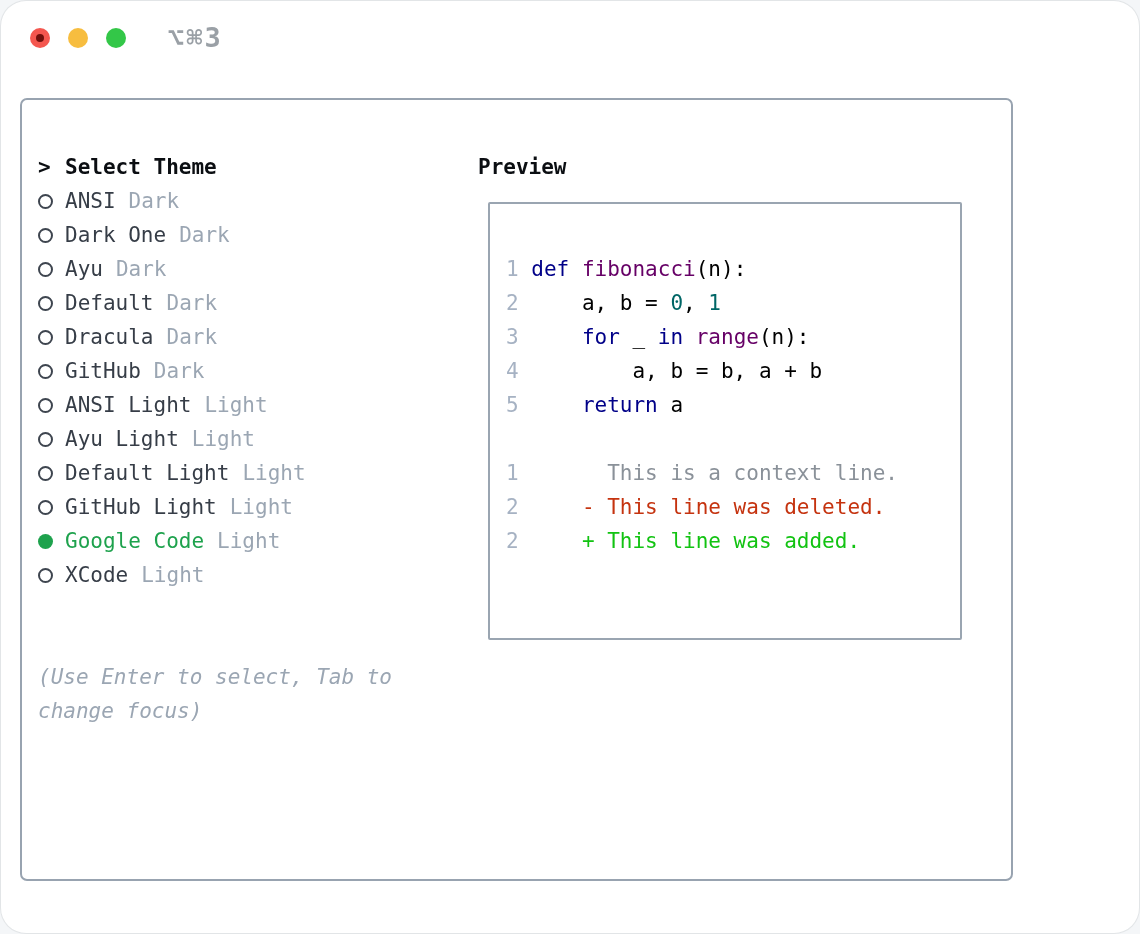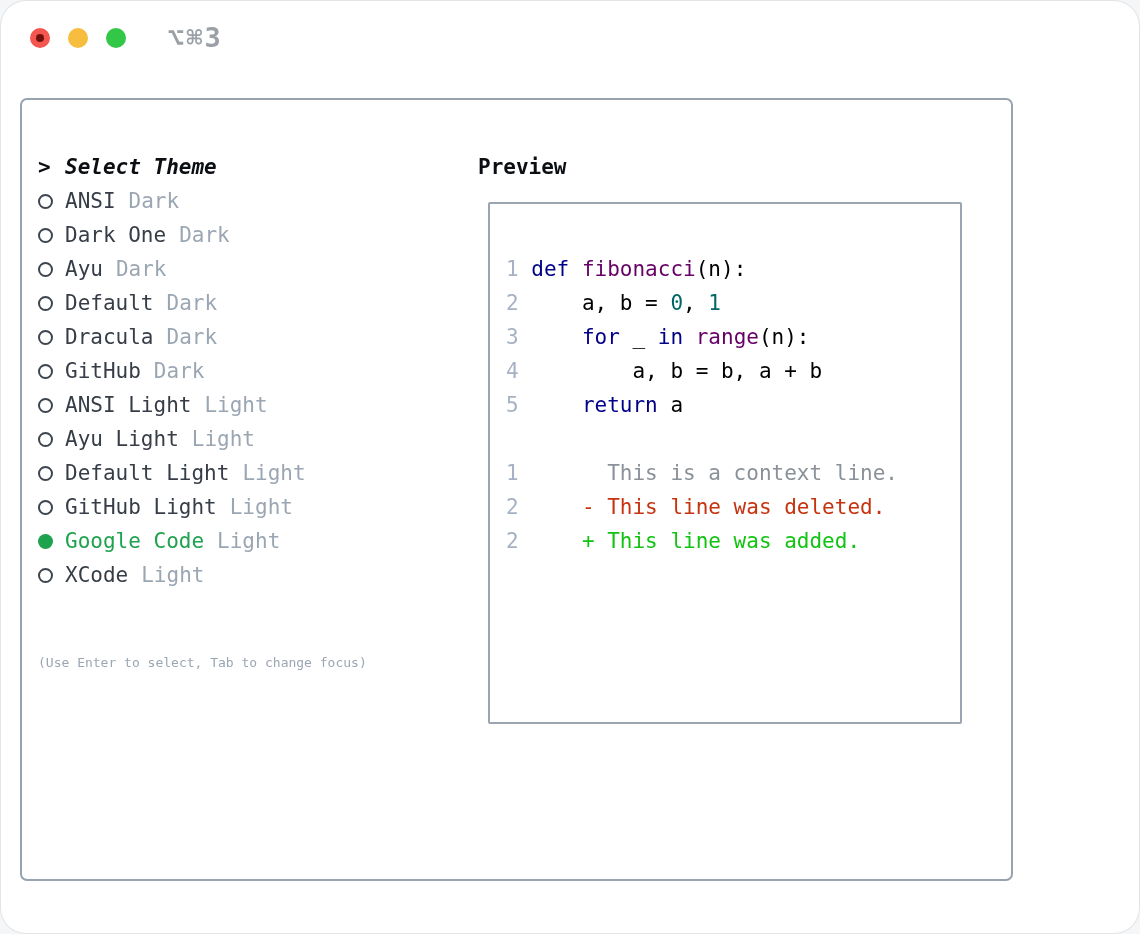--- a/index.html
+++ b/index.html
@@ -55,34 +55,34 @@
   .main-box{
     position:absolute;left:20px;top:98px;width:993px;height:783px;
     border:2px solid var(--border-main);border-radius:7px;background:var(--bg-window);
   }
   .left-col{position:absolute;left:16px;top:50px;width:440px;}
   .row{display:flex;align-items:center;height:34px;font-size:21px;white-space:pre;}
   .marker{width:27px;flex:0 0 27px;display:flex;align-items:center;}
   .chev{font-weight:bold;color:var(--text-strong);}
   .dot{width:15px;height:15px;border-radius:50%;border:2.5px solid var(--circle);}
   .dot.sel{border:none;background:var(--green-sel);}
-  .hdr{font-weight:bold;color:var(--text-strong);font-style:italic;}
+  .hdr{font-weight:bold;color:var(--text-strong);}
   .iname{color:var(--text-item);}
   .iname.sel{color:var(--green-sel);}
   .itag{color:var(--text-muted);margin-left:13px;}
   .subhdr{color:var(--text-strong);}
   .spacer{height:34px;}
   .hint{
-    margin-top:20px;width:420px;font-size:13px;line-height:34px;color:var(--text-muted);
+    margin-top:34px;width:420px;font-size:21px;line-height:34px;color:var(--text-muted);font-style:italic;
   }
   
   .preview-col{position:absolute;left:452px;top:50px;}
   .preview-title{font-size:21px;line-height:34px;font-weight:bold;color:var(--text-strong);margin-left:4px;}
   .preview-box{
-    margin-top:18px;margin-left:14px;width:474px;height:522px;
+    margin-top:18px;margin-left:14px;width:474px;height:438px;
     border:2px solid var(--border-preview);border-radius:2px;background:var(--bg-window);
     overflow:hidden;
   }
   .code{padding:48px 0 0 16px;font-size:21px;}
   .cline{height:34px;line-height:34px;white-space:pre;}
   .ln{color:var(--lnum);}
   .tk-kw{color:var(--kw);}
   .tk-fn{color:var(--fn);}
   .tk-lit{color:var(--lit);}
   .tk-pl{color:var(--pl);}

